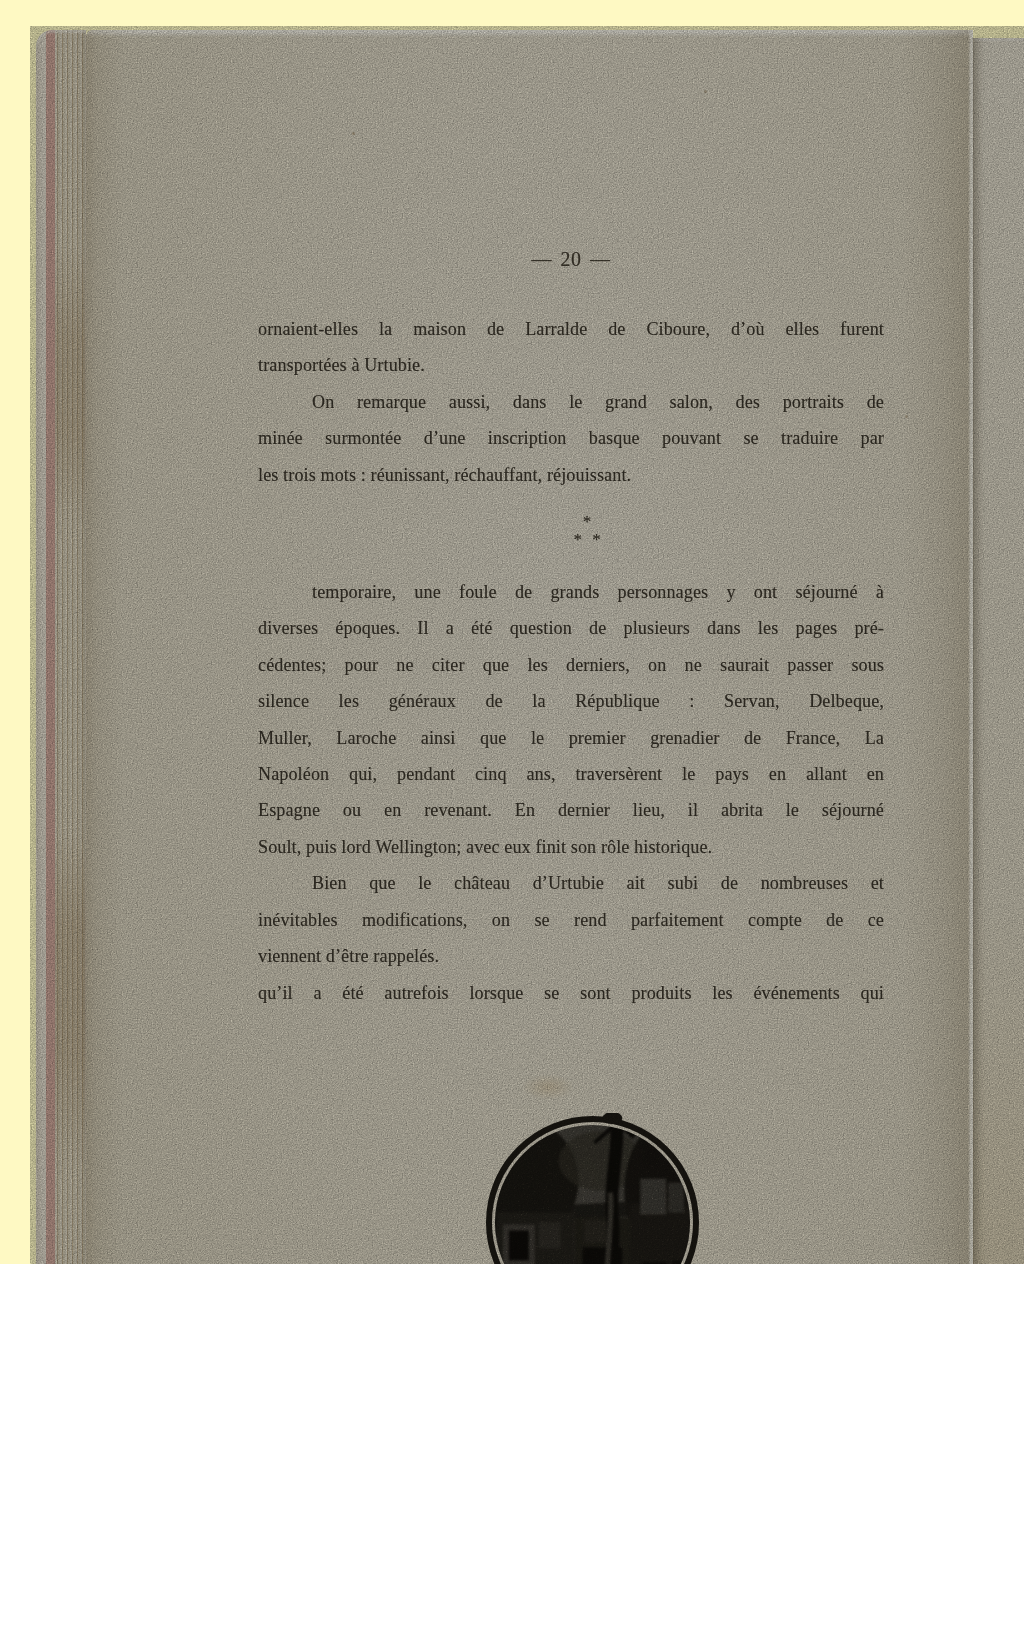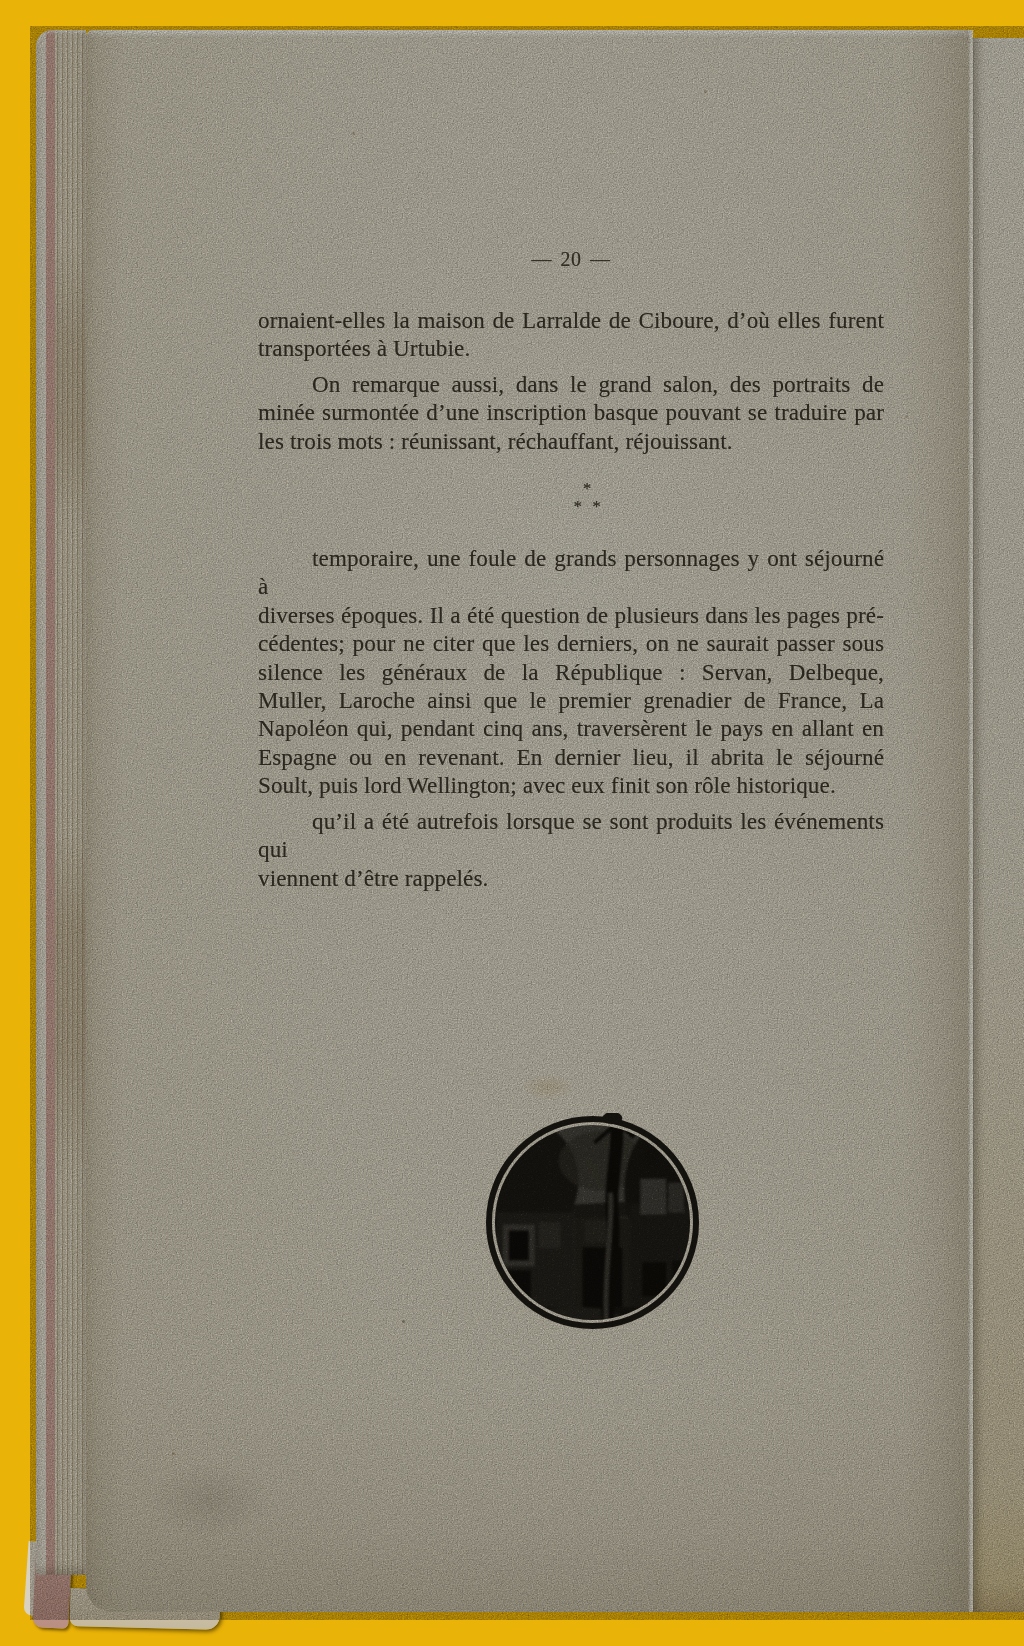--- a/index.html
+++ b/index.html
@@ -1,19 +1,19 @@
 <!DOCTYPE html>
 <html><head>
 <meta charset="utf-8">
 <title>Book page scan</title>
 <style>
   html,body{margin:0;padding:0;}
   #scene{
-    position:relative;width:1024px;height:1646px;
-    background:#eab308;overflow:hidden;
+    position:relative;width:1024px;height:1264px;
+    background:#fef9c3;overflow:hidden;
     font-family:"Liberation Serif","DejaVu Serif",serif;
   }
   
   .fan{position:absolute;z-index:1;}
   .fan-cream-back{left:26px;top:1542px;width:30px;height:74px;background:#d9d2c0;transform:rotate(4deg);border-radius:0 0 6px 8px;}
   .fan-pink{left:34px;top:1556px;width:36px;height:72px;background:linear-gradient(180deg,#c9a094,#b98f83);transform:rotate(3deg);border-radius:0 0 6px 10px;box-shadow:2px 2px 3px rgba(0,0,0,.5);}
   .fan-tongue{left:70px;top:1590px;width:150px;height:38px;background:linear-gradient(180deg,#d4cbb5,#c4b89d);transform:rotate(1.5deg);border-radius:0 0 14px 8px;box-shadow:2px 2px 4px rgba(0,0,0,.55);}
   
   .fore-edge{
     position:absolute;z-index:2;left:36px;top:30px;width:50px;height:1545px;
@@ -48,25 +48,26 @@
   
   .page-number{
     position:absolute;z-index:5;left:258px;top:248px;width:626px;
     text-align:center;font-size:20px;letter-spacing:.5px;word-spacing:3px;
     color:#474135;text-shadow:0 0 .6px rgba(70,62,48,.55);
   }
   .text-block{position:absolute;z-index:5;left:258px;top:307px;width:626px;color:#3c372d;}
   .para{margin:0;}
   .para + .para{margin-top:7px;}
   .line{
-    font-size:23px;line-height:28.4px;
+    font-size:18px;line-height:28.4px;
     text-align:justify;text-align-last:justify;
     letter-spacing:.15px;
     text-shadow:.3px .3px .5px rgba(70,62,48,.4);
     white-space:normal;
+    margin-top:8px;
   }
   .line.lastline{text-align-last:left;}
   .para.indent .line:first-child{text-indent:54px;}
   .separator{
     margin:24px 0 30px 0;text-align:center;transform:translateX(16px);
     font-size:17px;line-height:17.5px;color:#3c372d;
     text-shadow:.3px .3px .5px rgba(70,62,48,.4);
   }
   .separator .sep-line2{word-spacing:6px;}
   
@@ -137,22 +138,24 @@
           <div class="line">temporaire, une foule de grands personnages y ont séjourné à</div>
           <div class="line">diverses époques. Il a été question de plusieurs dans les pages pré-</div>
           <div class="line">cédentes; pour ne citer que les derniers, on ne saurait passer sous</div>
           <div class="line">silence les généraux de la République : Servan, Delbeque,</div>
           <div class="line">Muller, Laroche ainsi que le premier grenadier de France, La</div>
           <div class="line">Napoléon qui, pendant cinq ans, traversèrent le pays en allant en</div>
           <div class="line">Espagne ou en revenant. En dernier lieu, il abrita le séjourné</div>
           <div class="line lastline">Soult, puis lord Wellington; avec eux finit son rôle historique.</div>
         </div>
         <div class="para indent">
+          <div class="line">Bien que le château d’Urtubie ait subi de nombreuses et</div>
+          <div class="line">inévitables modifications, on se rend parfaitement compte de ce</div>
+          <div class="line lastline">viennent d’être rappelés.</div>
           <div class="line">qu’il a été autrefois lorsque se sont produits les événements qui</div>
-          <div class="line lastline">viennent d’être rappelés.</div>
         </div>
       </div>
   </div>
 
   <div class="vignette">
     <svg viewBox="0 0 220 220" width="219" height="219" role="img">
       <defs>
         <clipPath id="vc">
             <circle cx="110" cy="110" r="100"></circle>
           </clipPath>

